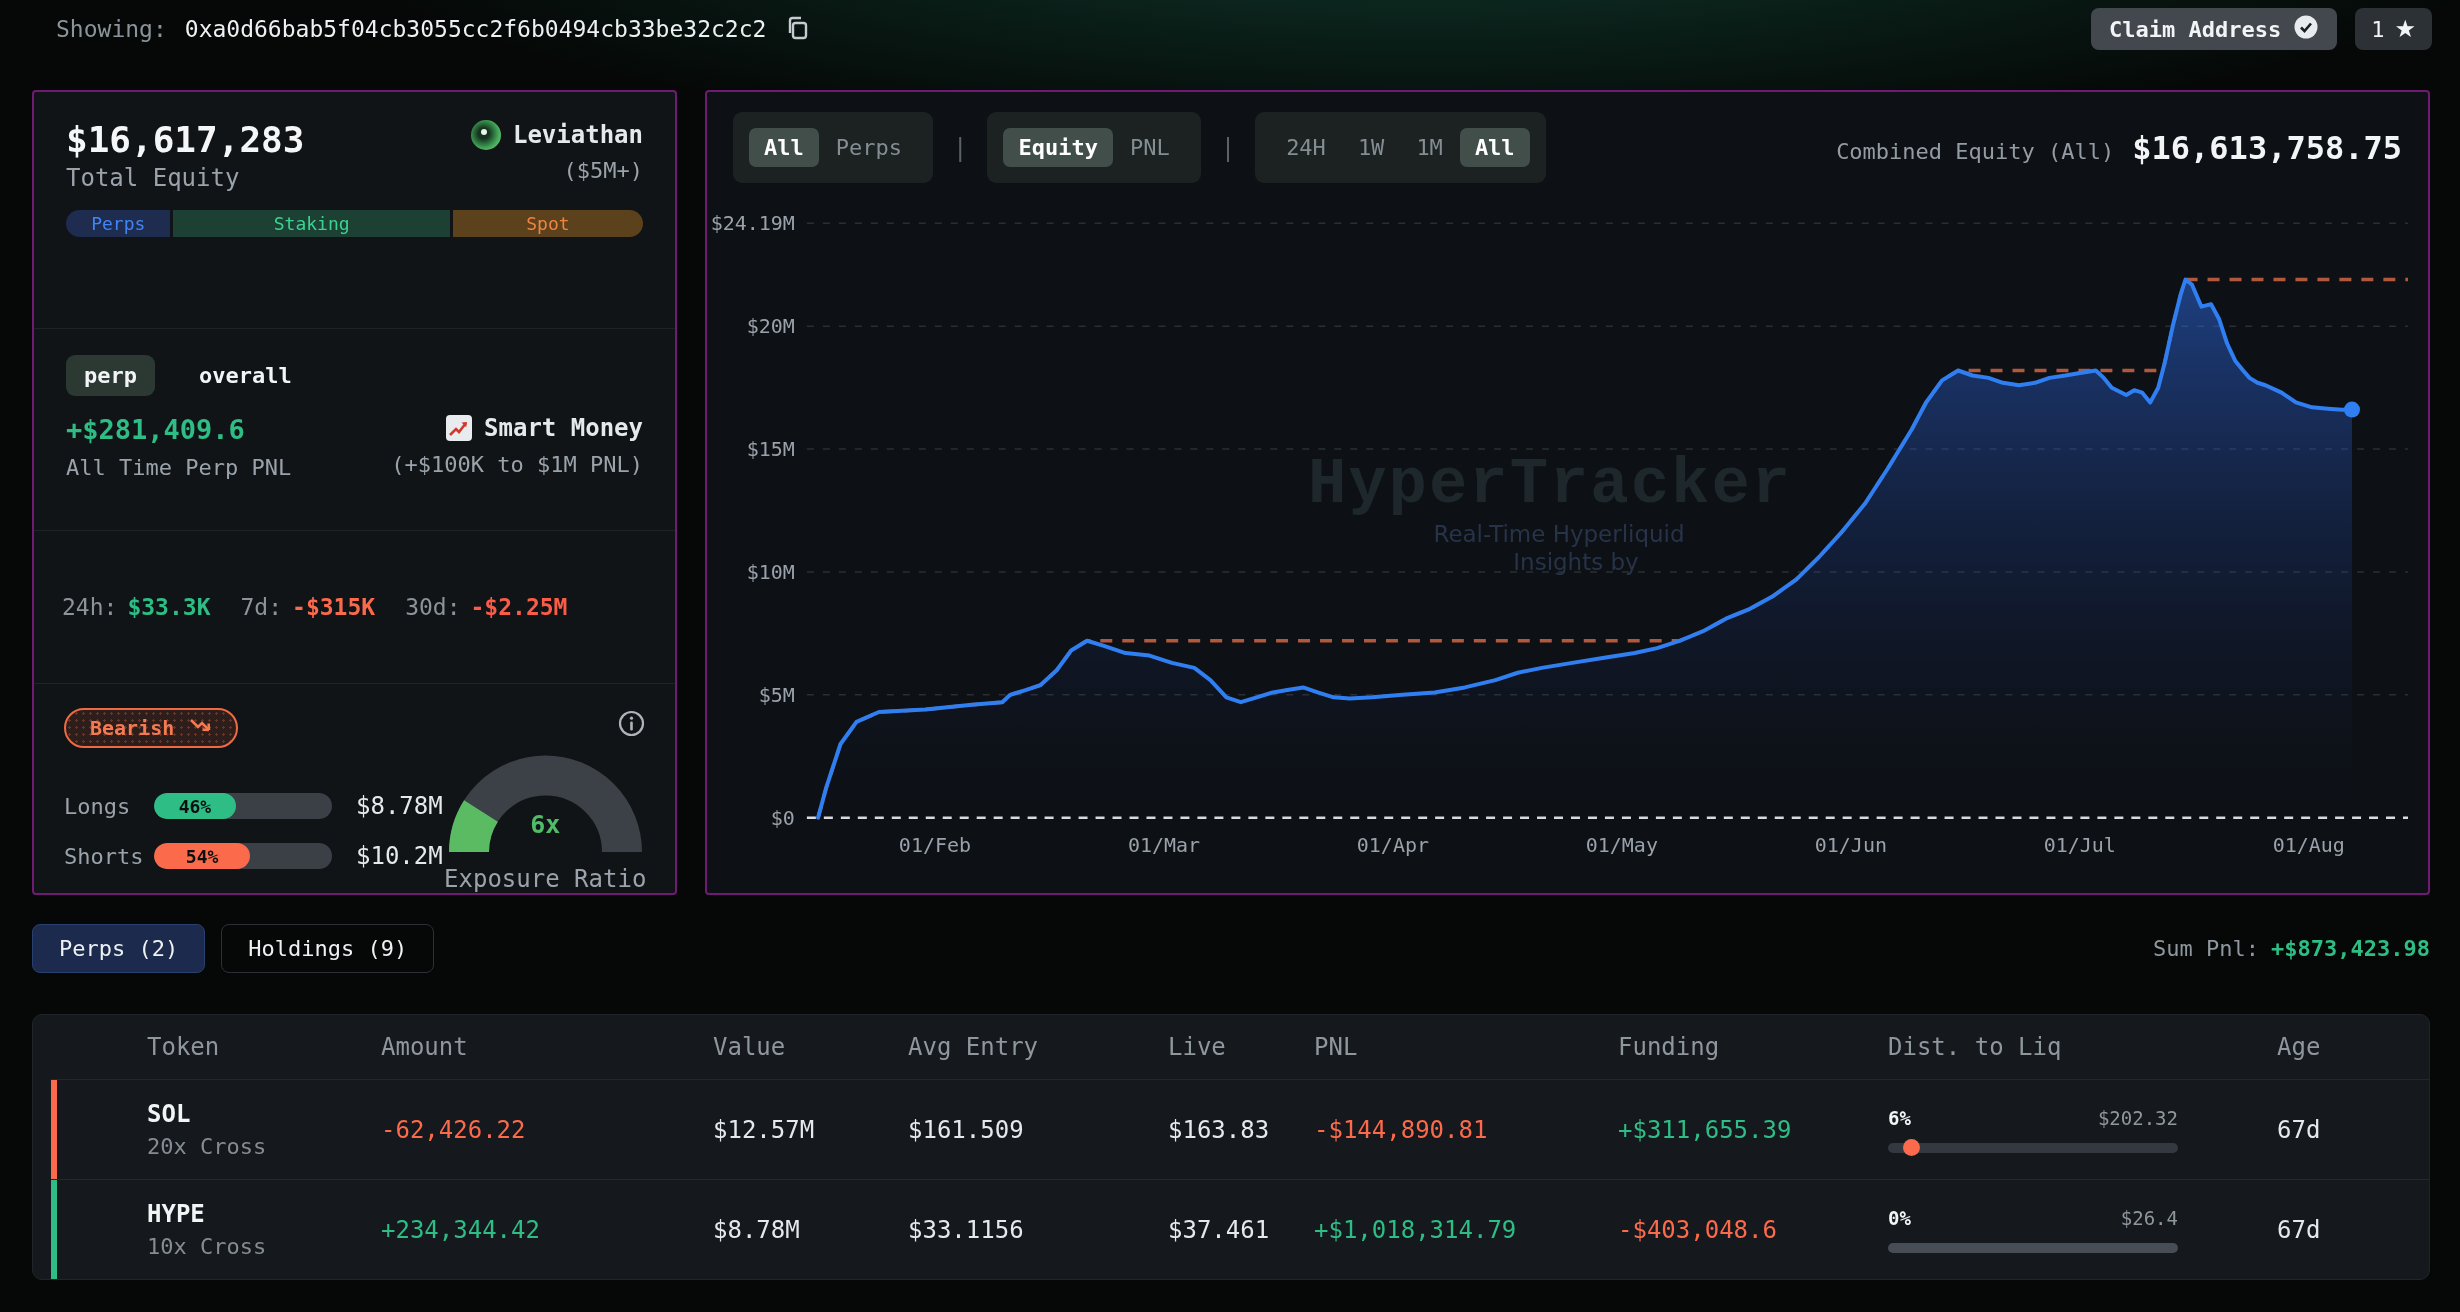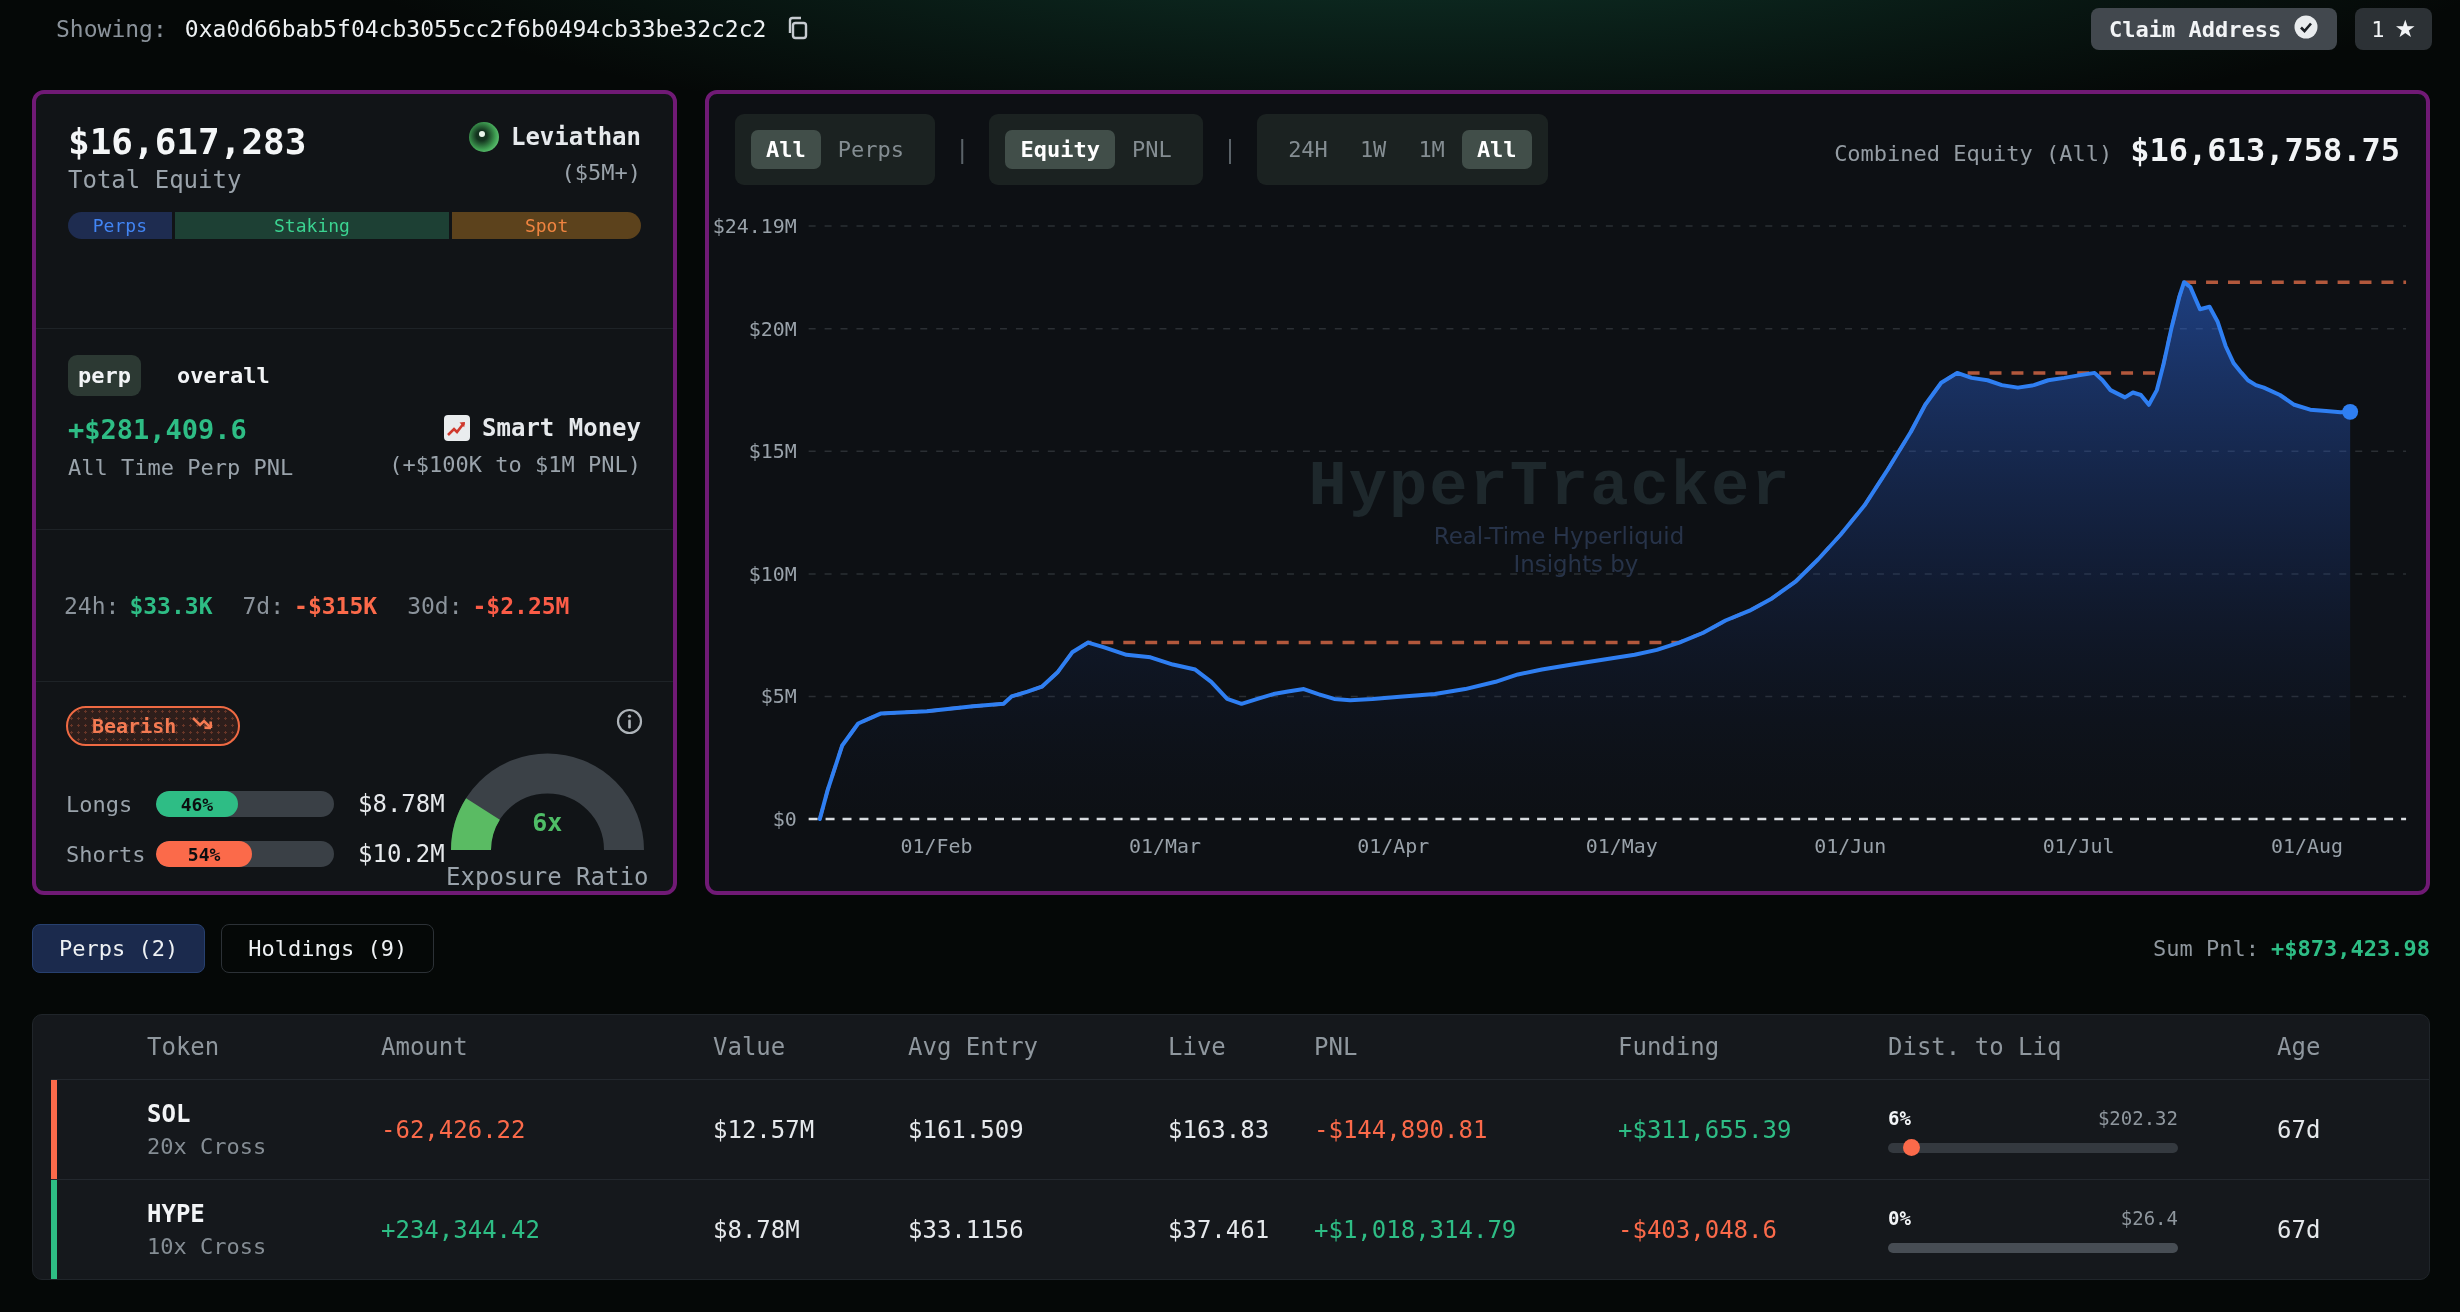--- a/index.html
+++ b/index.html
@@ -16,37 +16,37 @@
 .showing{color:#8b939b;font-size:23px;}
 .address{color:#eef1f3;font-size:23px;}
 .icon-btn{background:none;border:none;cursor:pointer;display:flex;align-items:center;}
 .topbar .spacer{flex:1;}
 .claim-btn{display:flex;align-items:center;gap:12px;background:#42484e;border:none;border-radius:8px;height:42px;padding:0 18px;color:#f2f4f6;font-size:22px;font-family:inherit;font-weight:bold;}
 .star-btn{display:flex;align-items:center;gap:10px;background:#2c3135;border:none;border-radius:8px;height:42px;padding:0 16px;color:#f2f4f6;font-size:22px;font-family:inherit;}
 .star-glyph{font-size:24px;line-height:1;font-family:"DejaVu Sans",sans-serif;}
 
 .content{padding:38px 30px 0 32px;}
 .row-cards{display:flex;gap:28px;height:805px;}
-section.card{border:4px solid #701a75;border-radius:12px;}
+section.card{border:2px solid #701a75;border-radius:4px;}
 
 .equity-card{width:645px;flex:none;background:#111417;display:flex;flex-direction:column;}
 .eq-sec1{height:240px;padding:28px 32px 0;border-bottom:1px solid #1e2327;}
 .eq-top{display:flex;justify-content:space-between;}
 .eq-total{font-size:36px;font-weight:bold;color:#f4f6f7;line-height:40px;}
 .eq-sub{font-size:24px;color:#9aa3ab;margin-top:4px;}
 .trader{display:flex;align-items:center;gap:12px;justify-content:flex-end;font-size:24px;font-weight:bold;}
 .dragon{width:30px;height:30px;border-radius:50%;background:radial-gradient(circle at 42% 45%, #14341f 22%, #3f9e52 58%, #6ed381 85%);position:relative;display:inline-block;}
 .dragon::after{content:"";position:absolute;left:10px;top:9px;width:6px;height:6px;border-radius:50%;background:#e9f5ea;}
 .tier{font-size:22px;color:#9aa3ab;margin-top:8px;text-align:right;}
 .alloc-bar{margin-top:18px;height:27px;display:flex;gap:3px;border-radius:14px;overflow:hidden;}
 .alloc-seg{display:flex;align-items:center;justify-content:center;font-size:18px;}
 
 .eq-sec2{height:205px;padding:26px 32px 0;border-bottom:1px solid #1e2327;}
 .scope-row{display:flex;align-items:center;gap:26px;}
-.scope-pill{font-family:inherit;border:none;background:none;color:#f2f4f6;font-size:22px;font-weight:bold;padding:8px 10px;border-radius:9px;}
+.scope-pill{font-family:inherit;border:none;background:none;color:#f2f4f6;font-size:22px;font-weight:bold;padding:8px 18px;border-radius:9px;}
 .scope-pill.active{background:#2c3933;}
 .pnl-grid{margin-top:18px;display:flex;justify-content:space-between;align-items:flex-start;}
 .pnl-value{font-size:27px;font-weight:bold;}
 .pnl-label{font-size:22px;color:#9aa3ab;margin-top:10px;}
 .smart-row{display:flex;align-items:center;gap:12px;justify-content:flex-end;font-size:24px;font-weight:bold;}
 .smart-range{font-size:22px;color:#9aa3ab;margin-top:10px;text-align:right;}
 .smart-ico{width:26px;height:26px;border-radius:4px;background:#e9ecee;flex:none;}
 
 .eq-sec3{height:155px;display:flex;align-items:center;padding:0 28px;border-bottom:1px solid #1e2327;gap:30px;}
 .period{display:flex;gap:10px;font-size:23px;align-items:baseline;}

